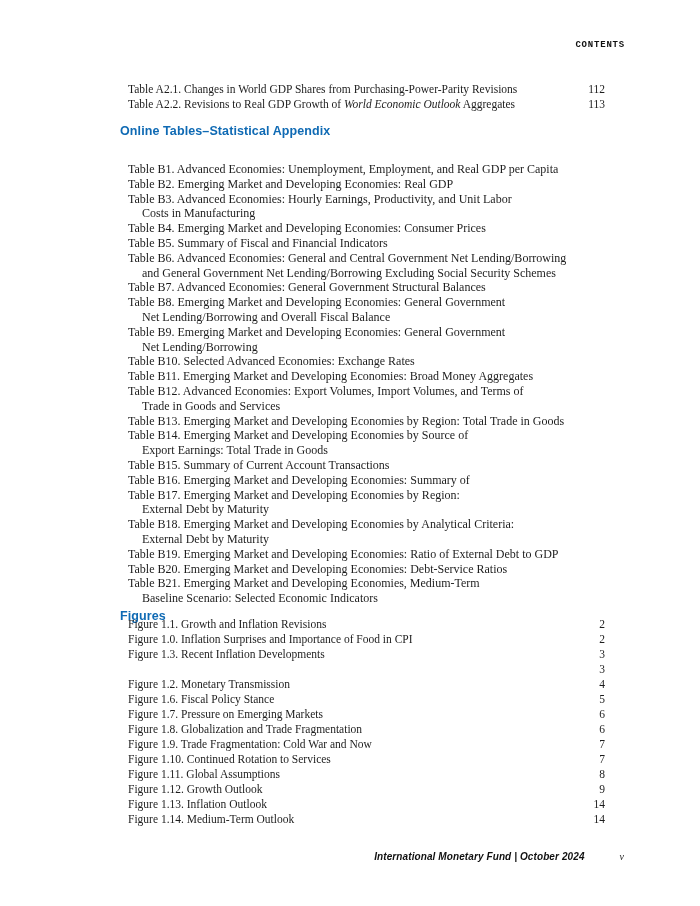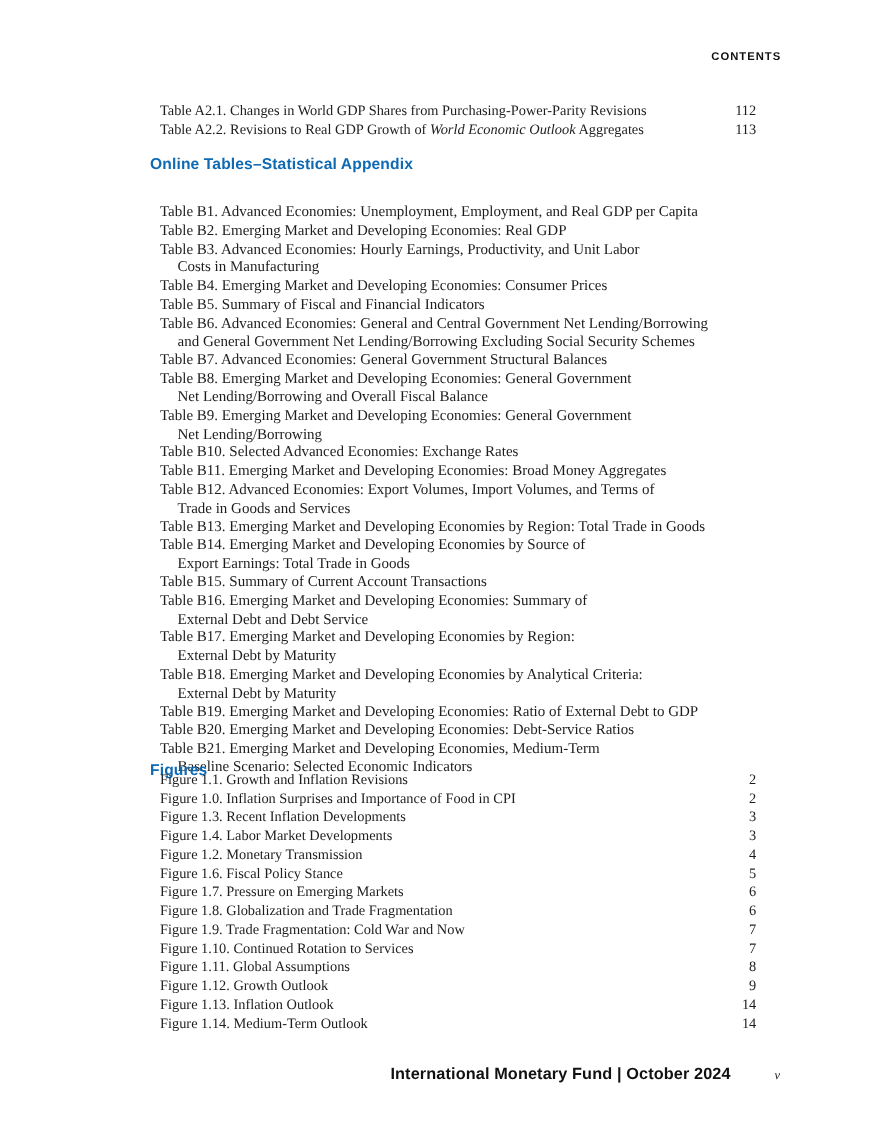--- a/index.html
+++ b/index.html
@@ -11,21 +11,21 @@
     font-family: "Liberation Serif", serif;
     color: #1d1d1d;
     overflow: hidden;
   }
   :root { --heading-blue: #0f6ab4; }
 
   .running-head {
     position: absolute;
     top: 40px;
     right: 75px;
-    font-family: Liberation Sans, sans-serif;
+    font-family: Liberation Mono, monospace;
     font-weight: bold;
     font-size: 9px;
     letter-spacing: 0.8px;
     color: #111111;
   }
 
   .entry-list { list-style: none; margin: 0; padding: 0; }
 
   .appendix-list {
     position: absolute;
@@ -79,23 +79,24 @@
     position: absolute;
     top: 851px;
     right: 76px;
     display: flex;
     align-items: baseline;
     gap: 35px;
   }
   .imprint {
     font-family: "Liberation Sans", sans-serif;
     font-weight: bold;
-    font-size: 13px;
+    font-size: 10px;
     letter-spacing: 0.1px;
     color: #111111;
+    font-style: italic;
   }
   .folio {
     font-family: "Liberation Serif", serif;
     font-style: italic;
     font-size: 10px;
     color: #1d1d1d;
   }
   i { font-style: italic; }
 </style>
 </head>
@@ -195,21 +196,20 @@
         <div class="l2">Export Earnings: Total Trade in Goods</div>
       </li>
 
       <li>
         <div class="l1">Table B15. Summary of Current Account Transactions</div>
 
       </li>
 
       <li>
         <div class="l1">Table B16. Emerging Market and Developing Economies: Summary of</div>
-        <div class="l2">External Debt and Debt Service</div>
       </li>
 
       <li>
         <div class="l1">Table B17. Emerging Market and Developing Economies by Region:</div>
         <div class="l2">External Debt by Maturity</div>
       </li>
 
       <li>
         <div class="l1">Table B18. Emerging Market and Developing Economies by Analytical Criteria:</div>
         <div class="l2">External Debt by Maturity</div>
@@ -245,21 +245,20 @@
         <span class="txt">Figure 1.0. Inflation Surprises and Importance of Food in CPI</span>
         <span class="pg">2</span>
       </li>
 
       <li class="row">
         <span class="txt">Figure 1.3. Recent Inflation Developments</span>
         <span class="pg">3</span>
       </li>
 
       <li class="row">
-        <span class="txt">Figure 1.4. Labor Market Developments</span>
         <span class="pg">3</span>
       </li>
 
       <li class="row">
         <span class="txt">Figure 1.2. Monetary Transmission</span>
         <span class="pg">4</span>
       </li>
 
       <li class="row">
         <span class="txt">Figure 1.6. Fiscal Policy Stance</span>

